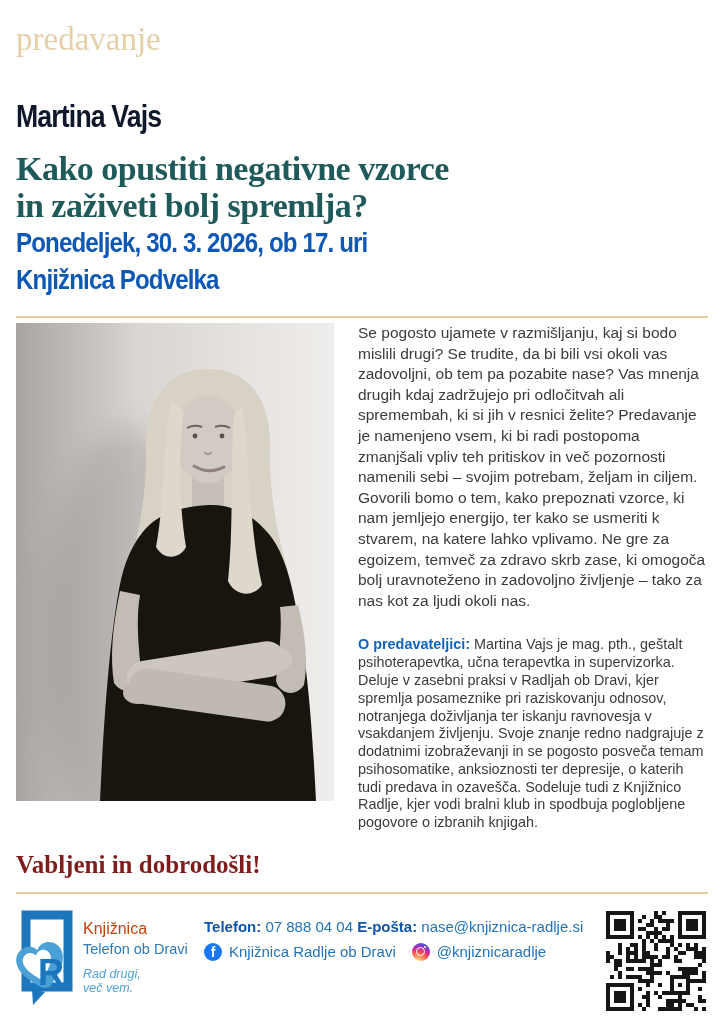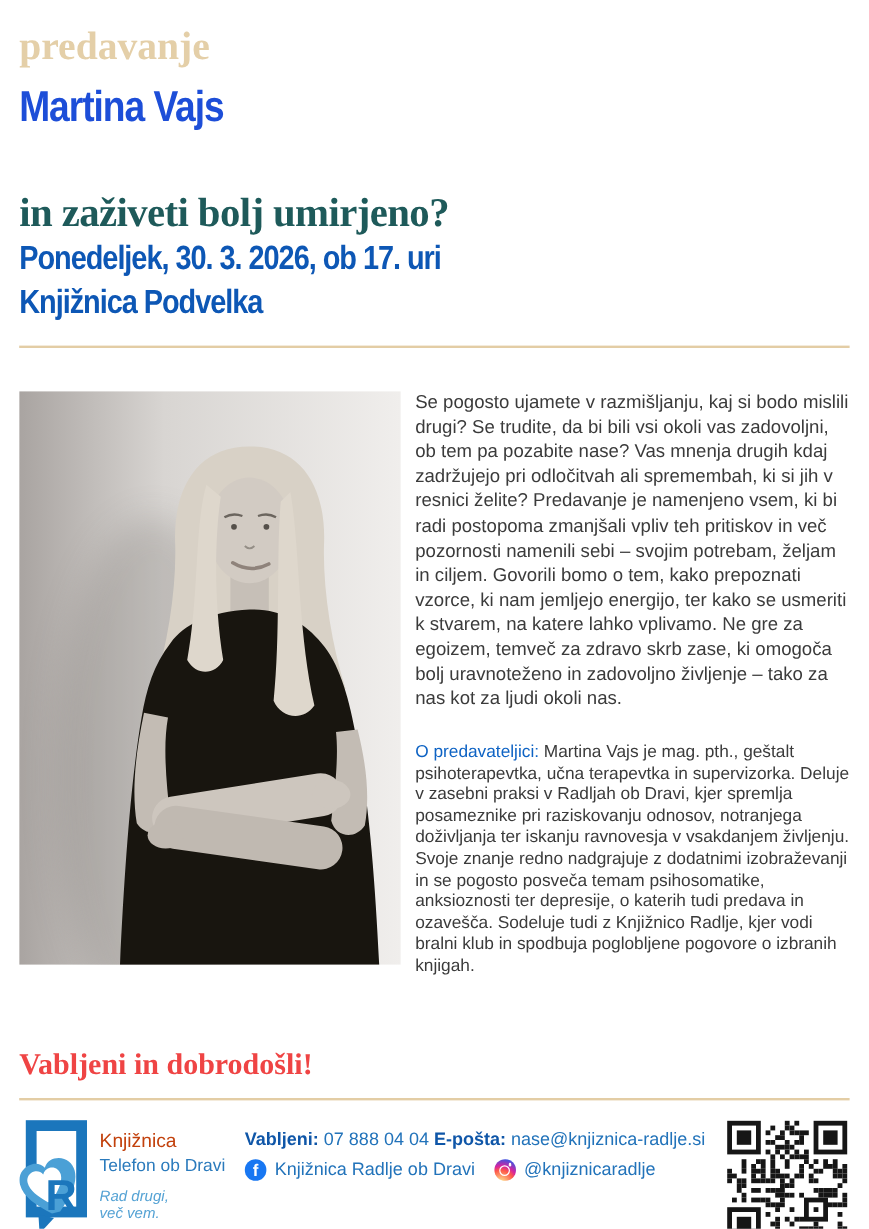--- a/index.html
+++ b/index.html
@@ -5,49 +5,49 @@
   html,body{margin:0;padding:0}
   body{
     width:724px;height:1024px;overflow:hidden;background:#ffffff;
     font-family:"Liberation Sans",sans-serif;
     -webkit-font-smoothing:antialiased;
   }
   .container{padding:0 16px;position:relative}
 
   
   .eyebrow{
-    font-family:"Liberation Serif",serif;font-weight:700;
+    font-family:"Liberation Serif",serif;font-weight:400;
     color:#e4cfa8;font-size:33px;line-height:38px;margin-top:20px;
   }
   .speaker{
-    color:#1d4ed8;font-weight:bold;font-size:36px;line-height:42px;margin-top:10px;
+    color:#0f172a;font-weight:bold;font-size:31px;line-height:42px;margin-top:38px;
   }
   .condensed{display:inline-block;transform:scaleX(.86);transform-origin:0 50%;
     letter-spacing:-1px;white-space:nowrap}
   .title{
     font-family:"Liberation Serif",serif;font-weight:bold;color:#1e5a5a;
     font-size:34px;line-height:37px;margin-top:12px;letter-spacing:-0.5px;
   }
   .when{
     color:#0d57b5;font-weight:bold;font-size:28px;line-height:37px;
   }
   .rule{height:2px;background:#e3cda5;border:0;margin:18px 0 0}
 
   
-  .main{display:flex;gap:12px;margin-top:36px}
+  .main{display:flex;gap:24px;margin-top:5px}
   .photo{width:318px;height:478px;flex:none;display:block}
   .copy{flex:1;color:#3b3b3b}
   .p1{margin:0;font-size:15.5px;line-height:20.6px}
   .p2{margin:25px 0 0;font-size:14.4px;line-height:17.8px}
-  .about-label{color:#0e63c4;font-weight:normal}
+  .about-label{color:#0e63c4;font-weight:bold}
 
   
   .closing{
-    font-family:"Liberation Serif",serif;font-weight:bold;color:#ef4444;
-    font-size:25px;line-height:28px;margin-top:60px;
+    font-family:"Liberation Serif",serif;font-weight:bold;color:#7f1d1d;
+    font-size:25px;line-height:28px;margin-top:19px;
   }
   .rule2{height:2px;background:#e3cda5;border:0;margin:13px 0 0}
   .footer{display:flex;align-items:flex-start;margin-top:15px}
   .logo{display:flex;gap:9px;width:188px;flex:none}
   .logo svg{display:block}
   .logo-text{padding-top:7px}
   .logo-name{font-size:16px;line-height:25px;font-weight:normal;color:#c2410c}
   .logo-place{font-size:14.5px;line-height:17px;color:#2a7abc}
   .logo-tag{font-size:12.5px;line-height:13.5px;font-style:italic;color:#54a2d4;margin-top:10px}
   .contact{flex:1;color:#2273ba;font-size:15px;line-height:22.5px;padding-top:7px}
@@ -65,22 +65,22 @@
 </head>
 <body>
 
 <div class="container">
 
   <div class="eyebrow">predavanje</div>
   <div class="speaker">
     <span class="condensed">Martina Vajs</span>
   </div>
   <div class="title">
-    <br>
-    <span>in zaživeti bolj umirjeno?</span>
+    <span>Kako opustiti negativne vzorce</span><br>
+    <span>in zaživeti bolj spremlja?</span>
   </div>
   <div class="when">
     <span class="condensed">Ponedeljek, 30. 3. 2026, ob 17. uri</span><br>
     <span class="condensed">Knjižnica Podvelka</span>
   </div>
 
   <div class="rule"></div>
 
   <div class="main">
 
@@ -154,21 +154,21 @@
         <div class="logo-name">Knjižnica</div>
         <div class="logo-place">Telefon ob Dravi</div>
         <div class="logo-tag">
           <span>Rad drugi,</span><br>
           <span>več vem.</span>
         </div>
       </div>
     </div>
 
     <div class="contact">
-      <div><b>Vabljeni: </b><span>07 888 04 04</span><b> E-pošta: </b><span>nase@knjiznica-radlje.si</span></div>
+      <div><b>Telefon: </b><span>07 888 04 04</span><b> E-pošta: </b><span>nase@knjiznica-radlje.si</span></div>
       <div class="social-row">
         <span class="fb">
             <span>f</span>
           </span>
         <span>Knjižnica Radlje ob Dravi</span>
         <span class="ig">
             <span class="ig-ring"></span>
             <span class="ig-dot"></span>
           </span>
         <span>@knjiznicaradlje</span>

